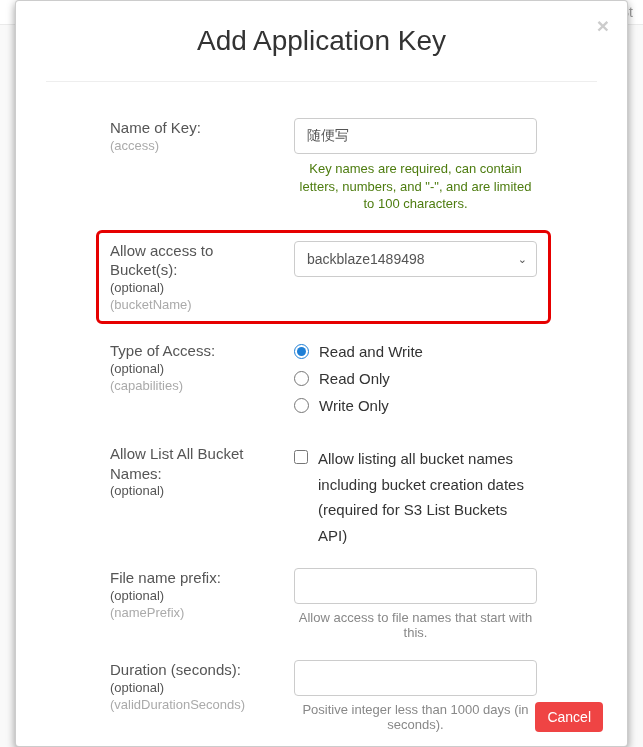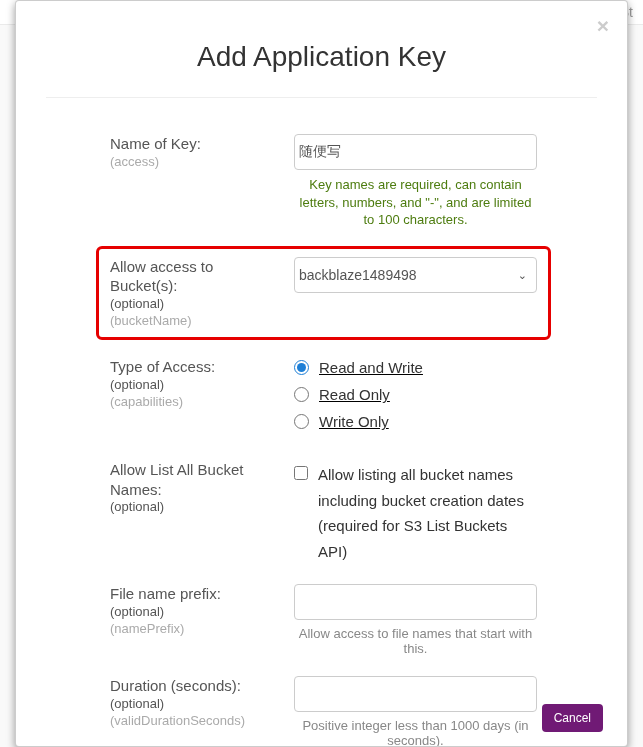--- a/index.html
+++ b/index.html
@@ -58,21 +58,21 @@
       color: #ccc;
       cursor: pointer;
       font-weight: bold;
       line-height: 1;
     }
     .modal-title {
       text-align: center;
       font-size: 28px;
       font-weight: 300;
       color: #333;
-      margin-top: 20px;
+      margin-top: 4px;
       margin-bottom: 24px;
     }
     .divider {
       border: none;
       border-top: 1px solid #eee;
       margin-bottom: 36px;
     }
     .form-body {
       padding: 0 60px 0 64px;
     }
@@ -101,21 +101,21 @@
       line-height: 1.3;
     }
     .label-hint {
       font-size: 13px;
       color: #aaa;
       line-height: 1.3;
     }
     .text-input, .select-input {
       width: 100%;
       height: 36px;
-      padding: 6px 4px;
+      padding: 6px 12px;
       font-size: 14px;
       color: #555;
       background: #fff;
       border: 1px solid #ccc;
       border-radius: 4px;
       font-family: inherit;
     }
     .input-value {
       color: #555;
     }
@@ -152,21 +152,20 @@
       position: absolute;
       right: 10px;
       top: 50%;
       transform: translateY(-50%);
       pointer-events: none;
       font-size: 11px;
       color: #555;
     }
     .radio-group {
       padding-top: 2px;
-      text-decoration: underline;
     }
     .radio-item {
       display: flex;
       align-items: center;
       margin-bottom: 10px;
       font-size: 15px;
       color: #333;
     }
     .radio-item input {
       margin-right: 10px;
@@ -196,26 +195,26 @@
       color: #888;
       text-align: center;
       margin-top: 6px;
     }
     .modal-footer {
       position: absolute;
       bottom: 14px;
       right: 24px;
     }
     .btn-cancel {
-      background: #701a75;
+      background: #ef4444;
       color: #fff;
       border: none;
       border-radius: 4px;
       padding: 7px 12px;
-      font-size: 12px;
+      font-size: 14px;
       cursor: pointer;
     }
     .bucket-highlight-row {
       margin-bottom: 28px;
     }
   </style>
 </head>
 <body>
 
 <div class="bg-nav">

